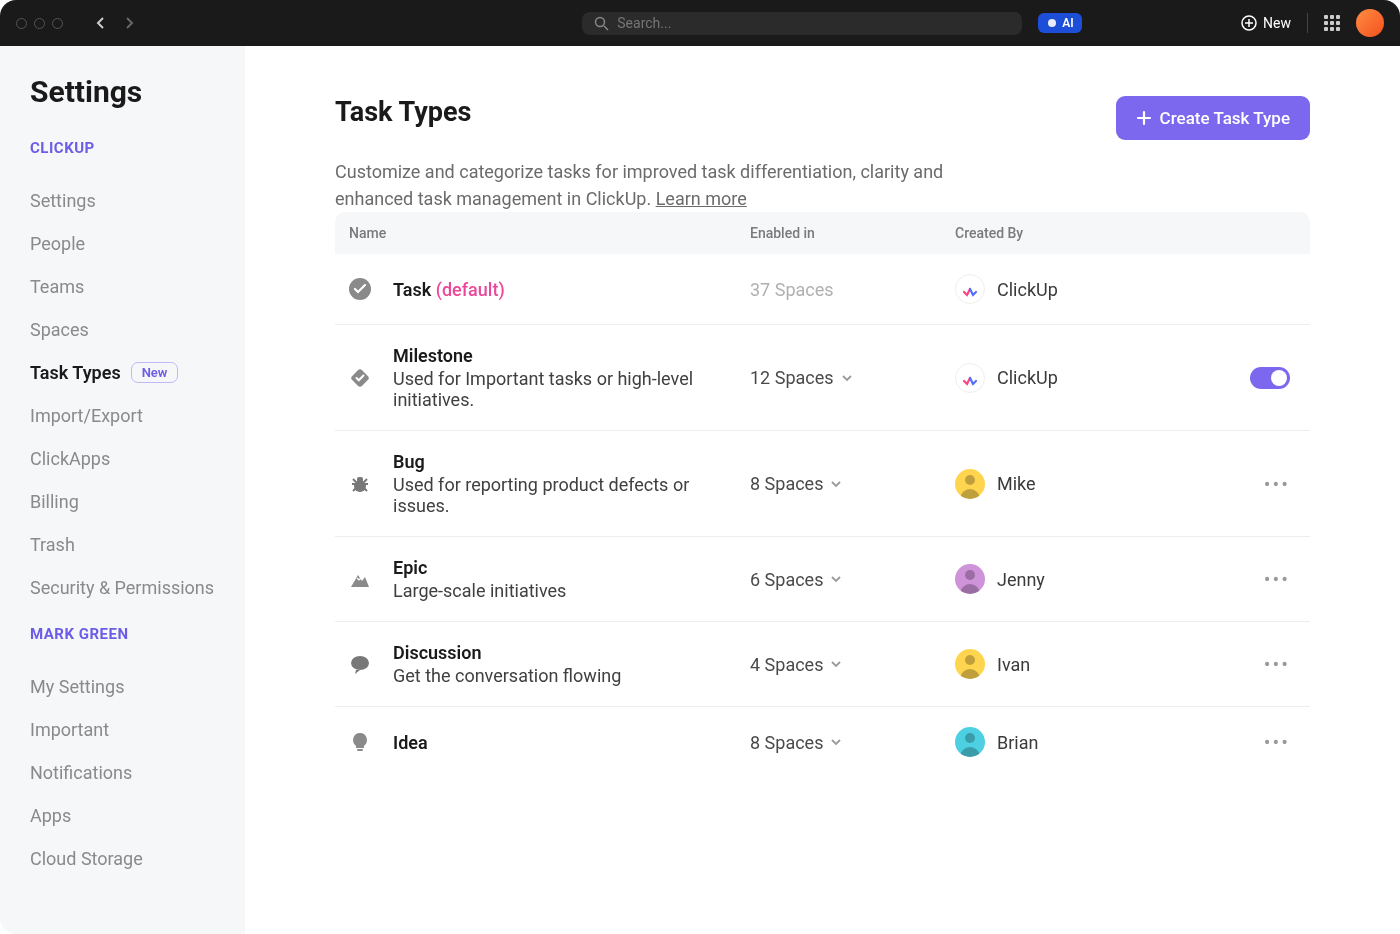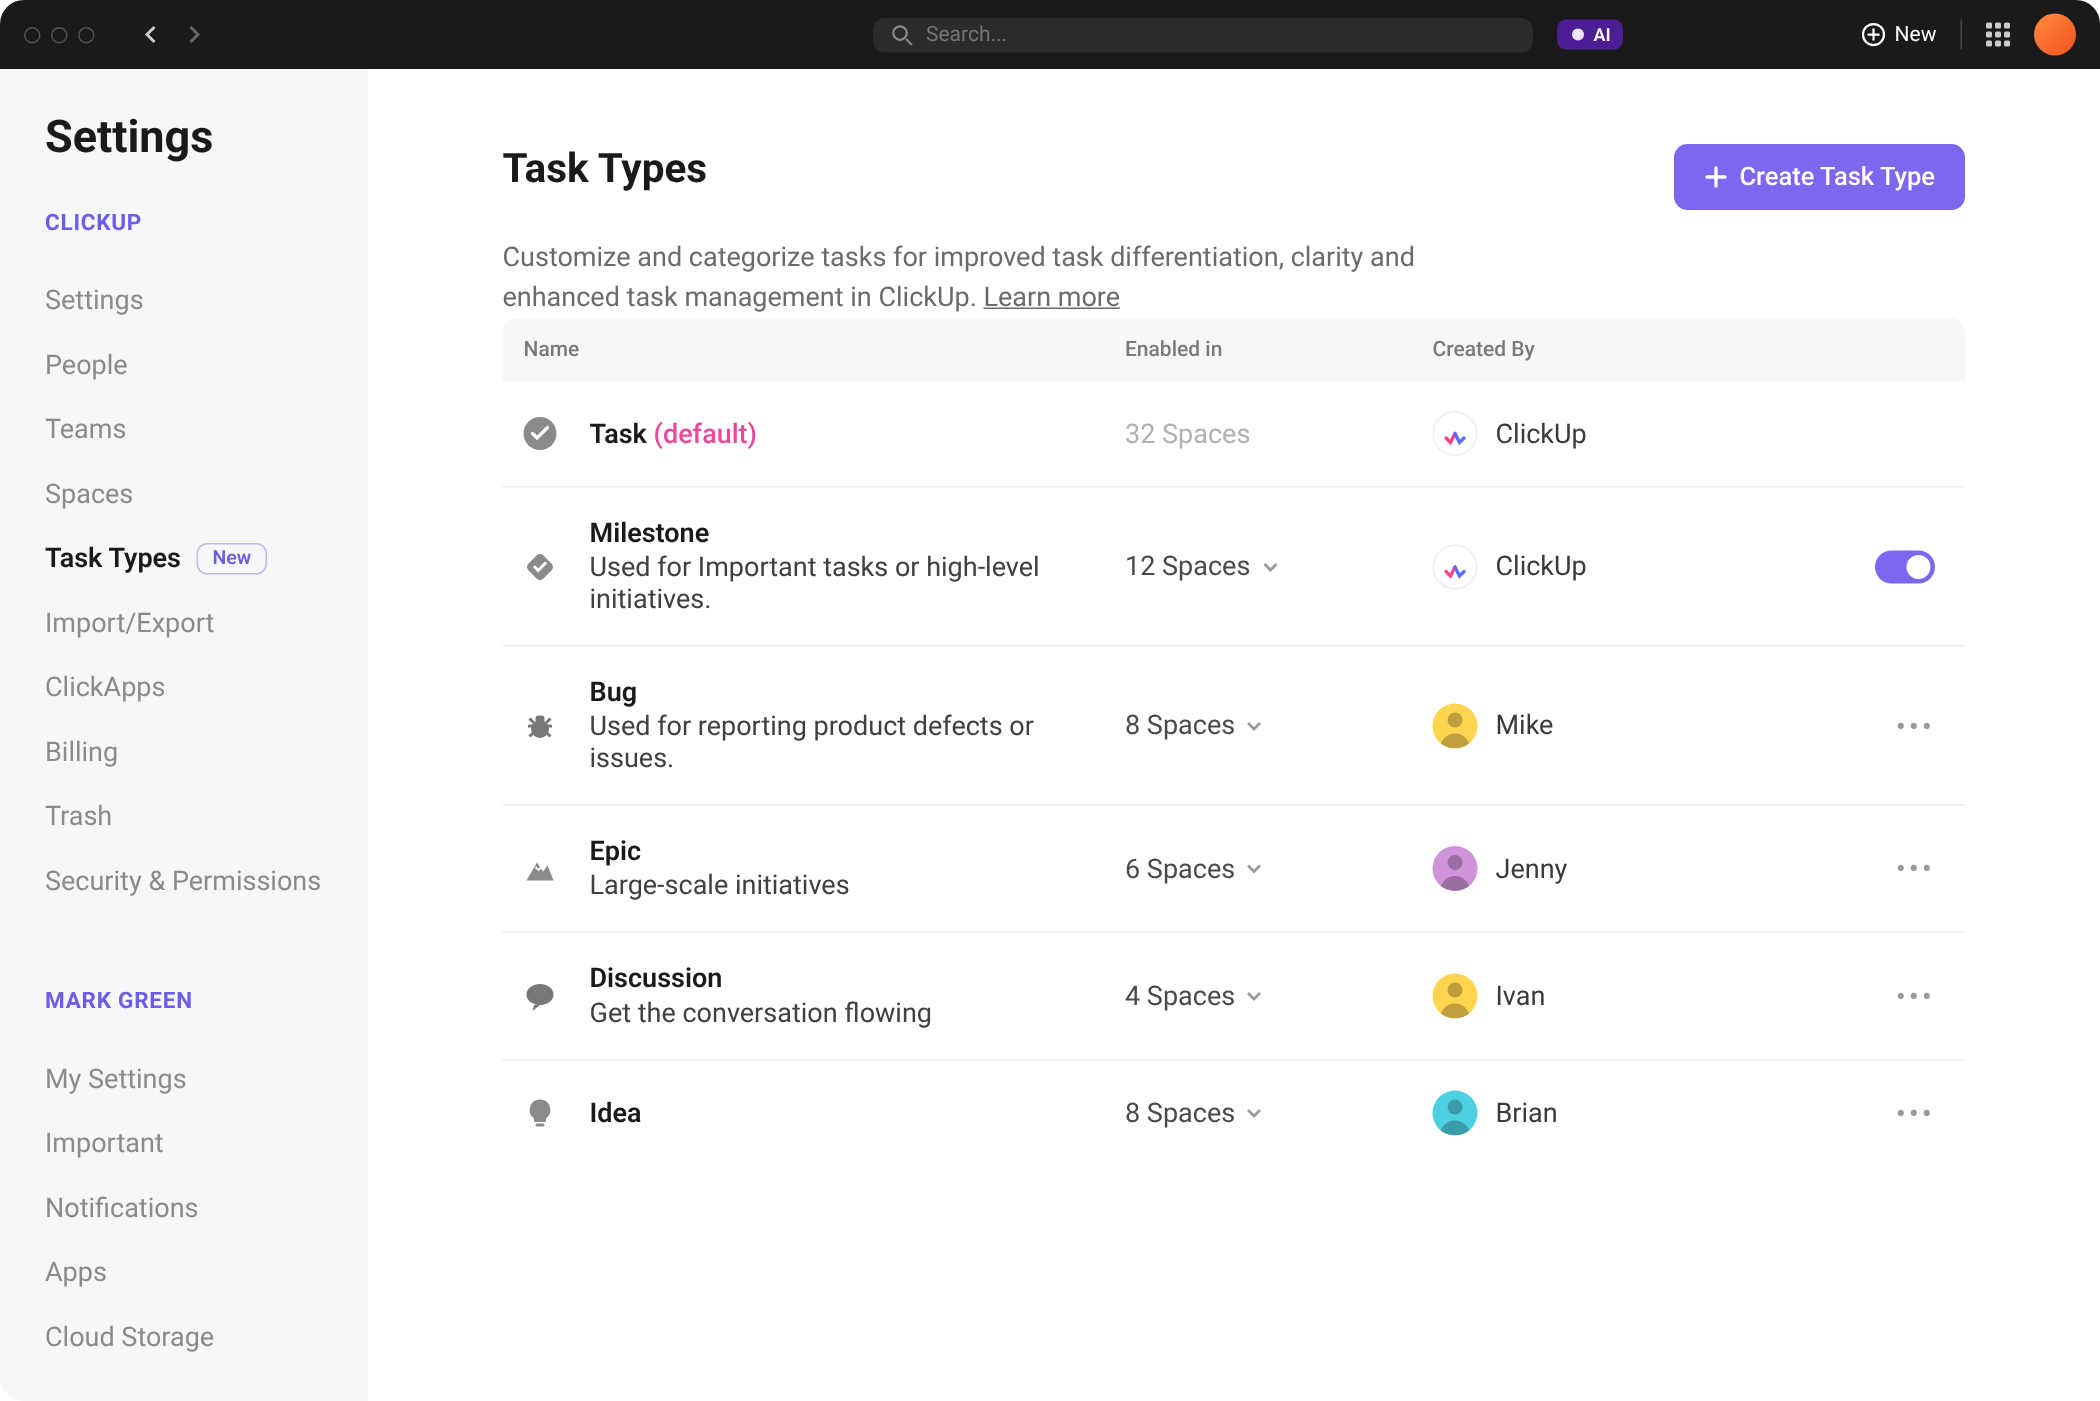--- a/index.html
+++ b/index.html
@@ -6,21 +6,21 @@
 body { width:1400px; height:934px; background:#fff; border-radius:16px; overflow:hidden; position:relative; }
 
 
 .topbar { height:46px; background:#1a1a1a; display:flex; align-items:center; padding:0 16px; gap:8px; }
 .win-dots { display:flex; gap:7px; margin-right:16px; }
 .win-dots span { width:11px; height:11px; border-radius:50%; border:1px solid #555; }
 .nav-arrows { display:flex; gap:4px; margin-right:auto; }
 .nav-arrows button { width:26px; height:26px; background:transparent; border:none; color:#ccc; cursor:pointer; display:flex; align-items:center; justify-content:center; }
 .search-wrap { flex:0 0 440px; display:flex; align-items:center; background:#2b2b2b; border-radius:8px; height:23px; padding:0 12px; gap:8px; margin-left:280px; }
 .search-wrap input { flex:1; background:transparent; border:none; color:#aaa; outline:none; font-size:14px; }
-.ai-badge { background:#4c1d95; color:#fff; font-size:12px; font-weight:600; padding:3px 8px; border-radius:6px; display:flex; align-items:center; gap:4px; margin-left:8px; }
+.ai-badge { background:#1d4ed8; color:#fff; font-size:12px; font-weight:600; padding:3px 8px; border-radius:6px; display:flex; align-items:center; gap:4px; margin-left:8px; }
 .right-tools { margin-left:auto; display:flex; align-items:center; gap:16px; }
 .new-btn { color:#fff; font-size:14px; display:flex; align-items:center; gap:6px; cursor:pointer; }
 .grid-icon { display:grid; grid-template-columns:repeat(3,4px); grid-template-rows:repeat(3,4px); gap:2px; }
 .grid-icon span { background:#ccc; border-radius:1px; }
 .avatar-top { width:28px; height:28px; border-radius:50%; background:linear-gradient(135deg,#ff8c42,#f4511e); }
 .divider-v { width:1px; height:20px; background:#444; }
 
 
 .shell { display:flex; height:calc(100% - 46px); }
 .sidebar { width:245px; background:#f6f7f9; padding:28px 0 0 30px; overflow:hidden; }
@@ -160,21 +160,21 @@
           <span>Billing</span>
         </div>
       <div class="nav-item">
           <span>Trash</span>
         </div>
       <div class="nav-item">
           <span>Security &amp; Permissions</span>
         </div>
     </div>
 
-    <div class="section-label" style="margin-top:49px">MARK GREEN</div>
+    <div class="section-label" style="margin-top:16px">MARK GREEN</div>
     <div class="nav-list">
       <div class="nav-item">
           <span>My Settings</span>
         </div>
       <div class="nav-item">
           <span>Important</span>
         </div>
       <div class="nav-item">
           <span>Notifications</span>
         </div>
@@ -215,21 +215,21 @@
               <svg width="24" height="24" viewBox="0 0 24 24">
                 <circle cx="12" cy="12" r="11" fill="#8a8a8a"></circle>
                 <path d="M7 12l3 3 7-7" stroke="#fff" stroke-width="2.2" fill="none" stroke-linecap="round"></path>
               </svg>
             </div>
             <div class="row-text">
               <div class="row-title">Task<span class="suffix"> (default)</span></div>
             </div>
           </div>
           <div class="enabled-cell muted">
-            <span>32 Spaces</span>
+            <span>37 Spaces</span>
           </div>
           <div class="created-cell">
             <div class="creator-avatar clickup-logo">
               <svg width="18" height="18" viewBox="0 0 18 18">
                 <path d="M3 12l3 3 3-6" stroke="#ff4081" stroke-width="2.2" fill="none" stroke-linecap="round"></path>
                 <path d="M9 9l3 6 3-3" stroke="#536dfe" stroke-width="2.2" fill="none" stroke-linecap="round"></path>
               </svg>
             </div>
             <span>ClickUp</span>
           </div>

